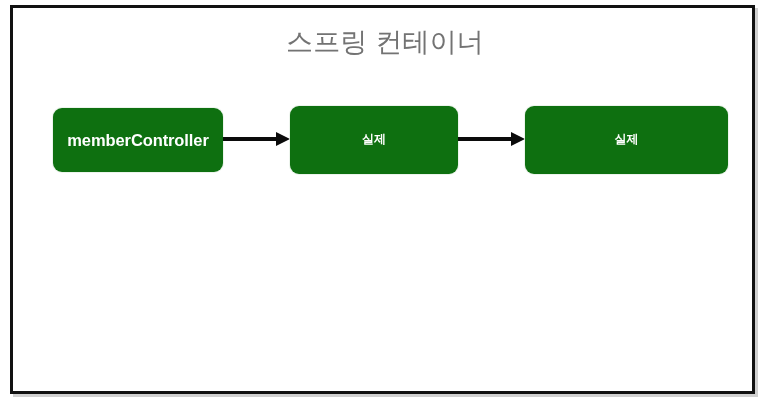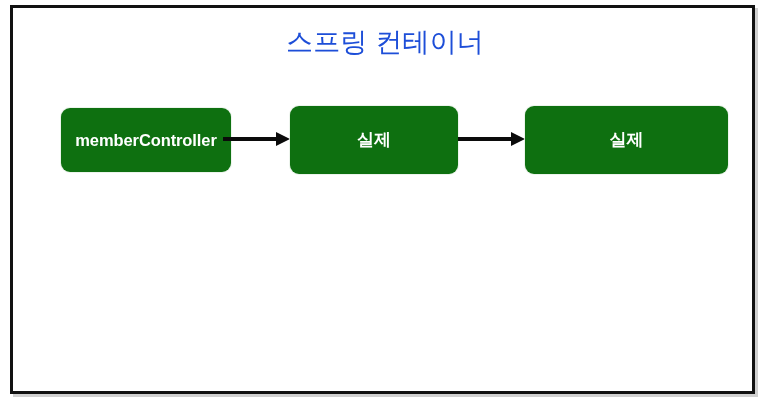--- a/index.html
+++ b/index.html
@@ -37,21 +37,21 @@
   
   #container-title {
     position: absolute;
     left: 0;
     top: 26px;
     width: 770px;
     text-align: center;
     font-size: 27px;
     line-height: 32px;
     font-weight: 400;
-    color: #1d4ed8;
+    color: #737373;
     letter-spacing: 0.2px;
     white-space: nowrap;
   }
 
   
   .bean-node {
     position: absolute;
     box-sizing: border-box;
     background: #0e7010;
     border-radius: 9px;
@@ -63,33 +63,33 @@
     justify-content: center;
     text-align: center;
     line-height: 20px;
     box-shadow: 0 0 0 1px rgba(220,235,220,0.55);
   }
   .bean-line {
     display: block;
     white-space: nowrap;
   }
   .bean-line.ko {
-    font-size: 17px;
+    font-size: 12px;
+    font-family: Liberation Mono, monospace;
   }
   .bean-line.en {
     font-size: 16.5px;
     letter-spacing: -0.1px;
   }
 
   #node-controller {
     left: 53px;
     top: 108px;
     width: 170px;
     height: 64px;
-    margin-left: 8px;
   }
   #node-service {
     left: 290px;
     top: 106px;
     width: 168px;
     height: 68px;
   }
   #node-repository {
     left: 525px;
     top: 106px;

